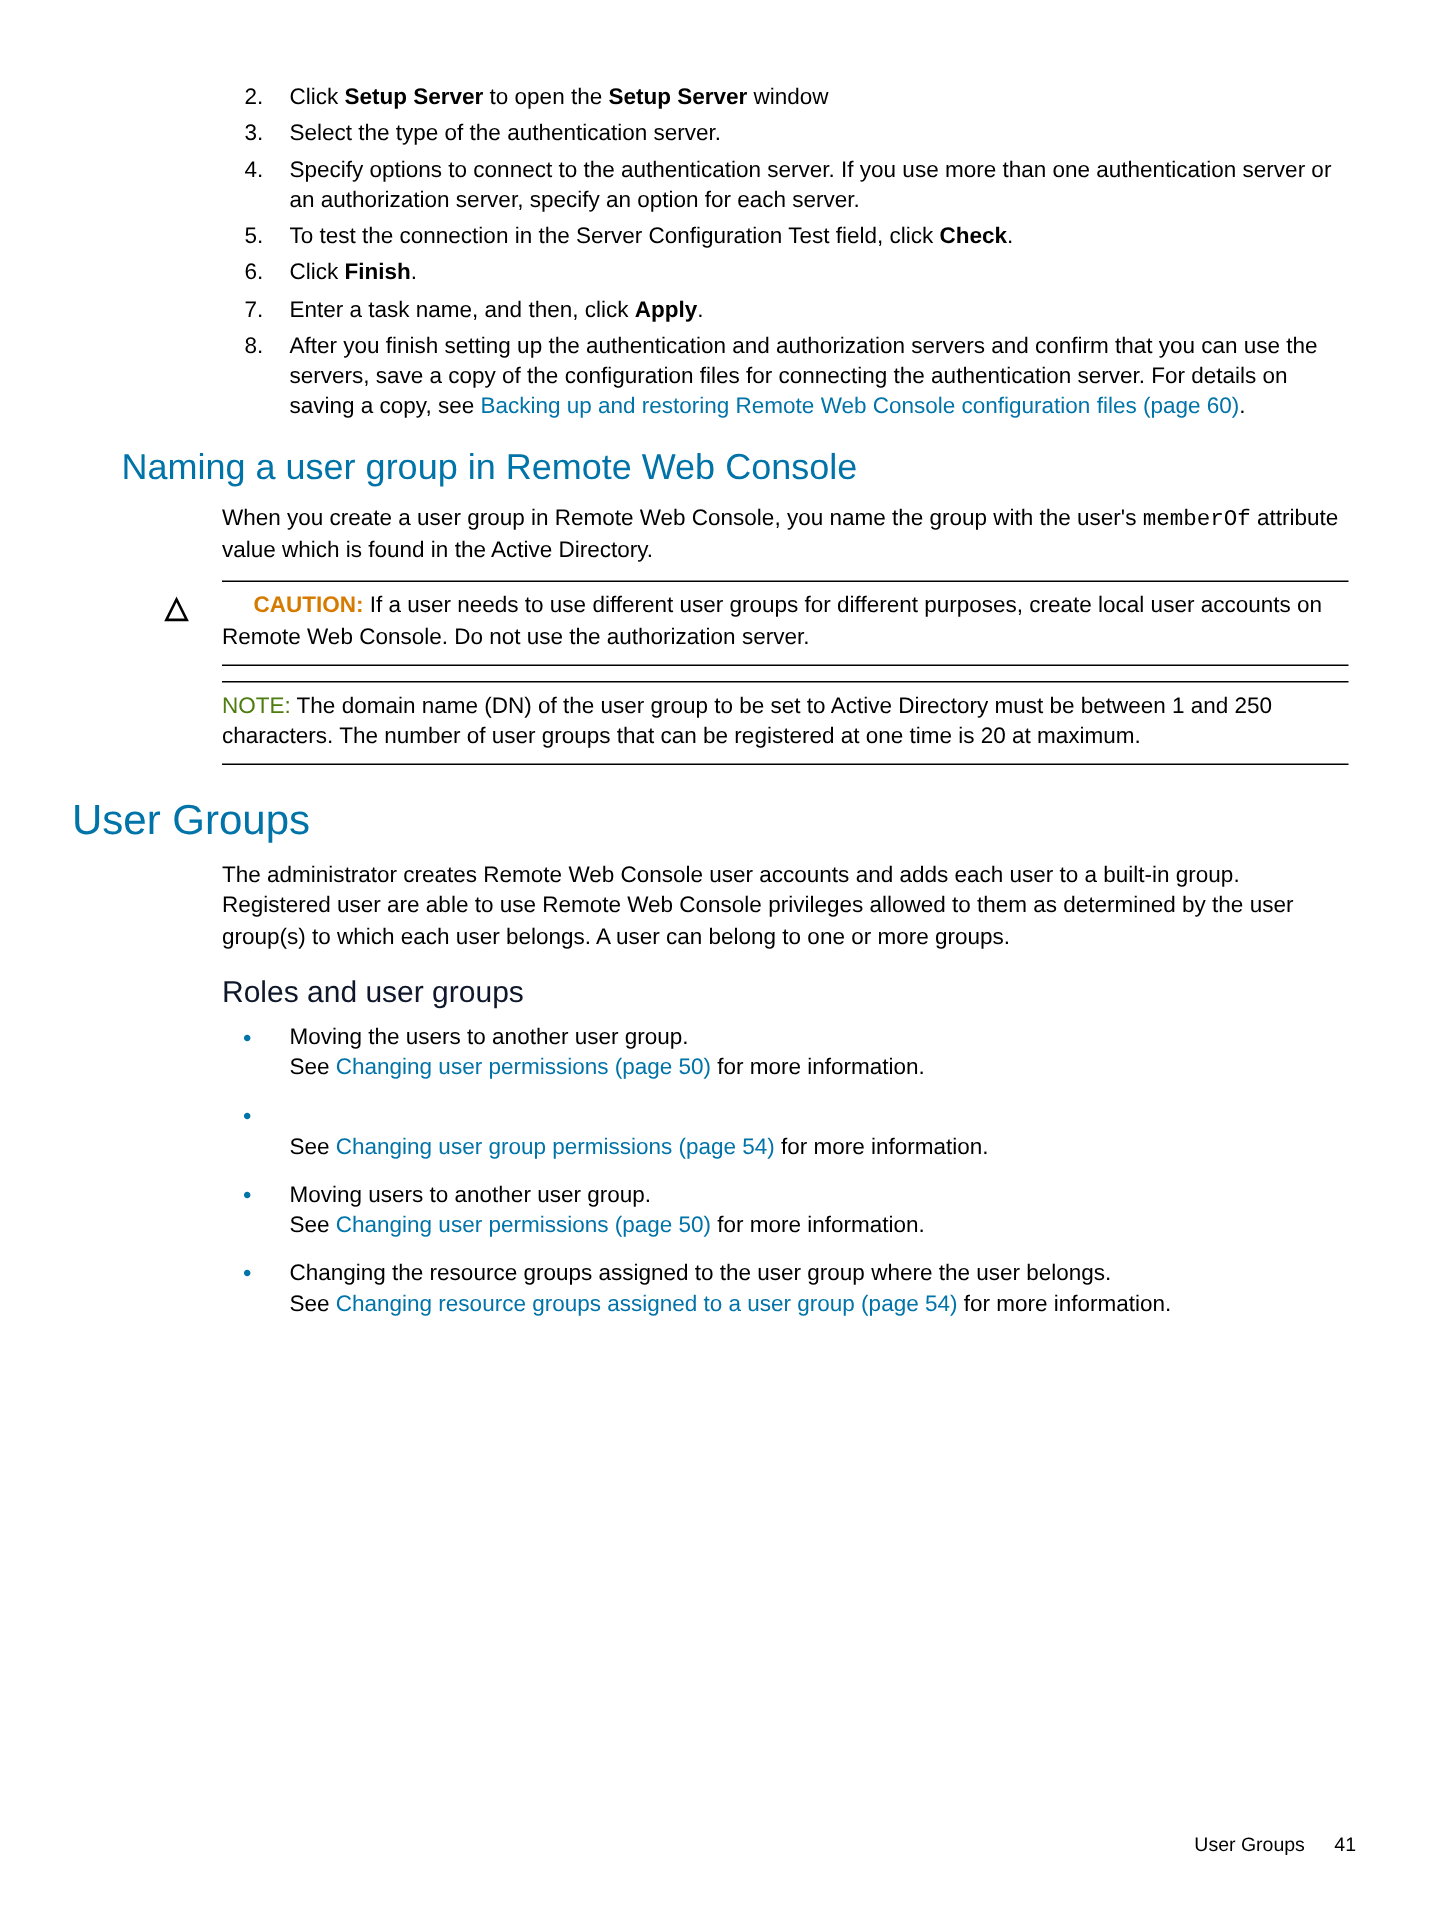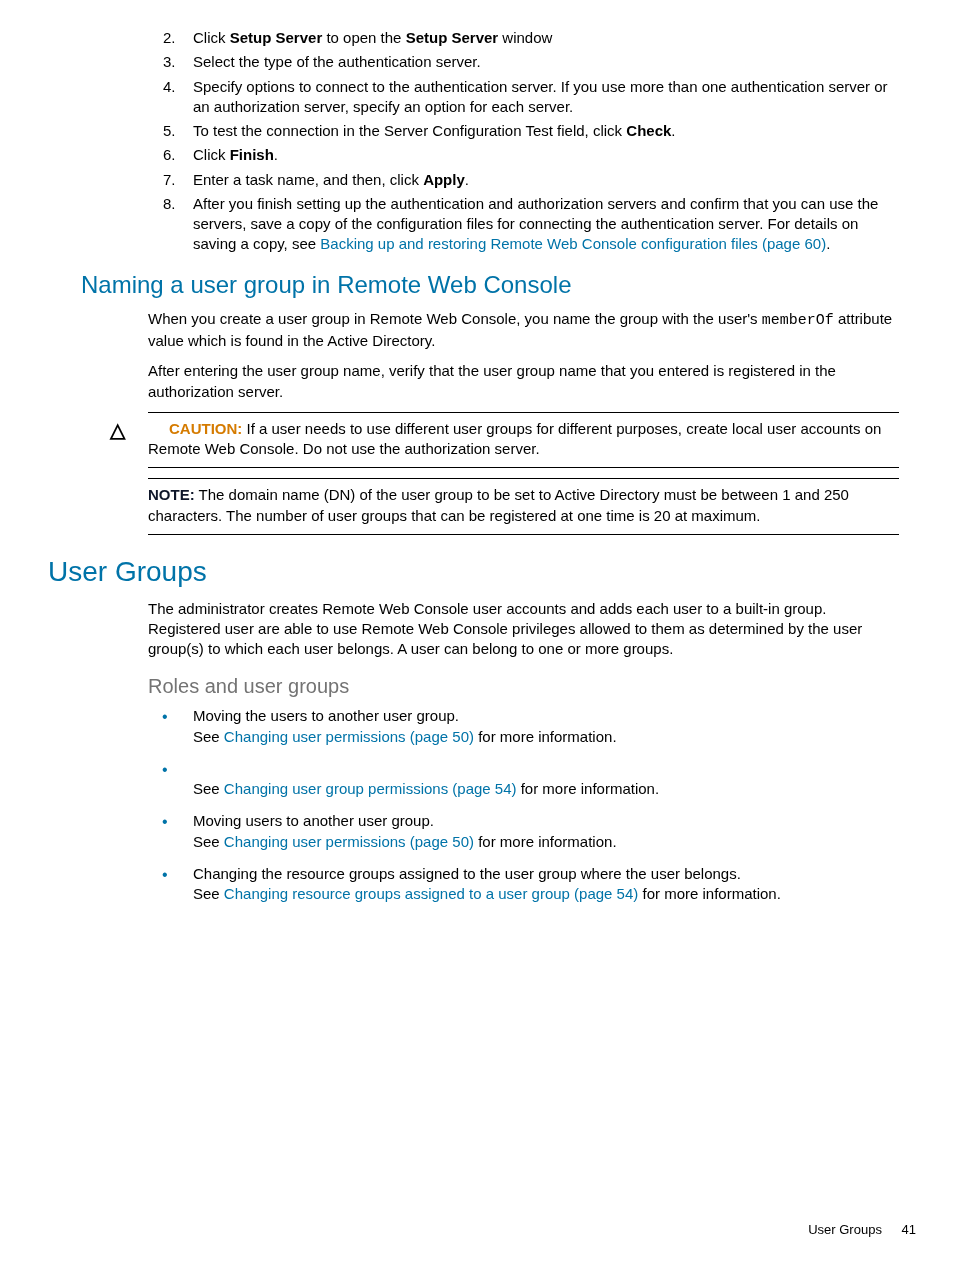--- a/index.html
+++ b/index.html
@@ -6,21 +6,21 @@
     font-family: Arial, Helvetica, sans-serif;
     font-size: 15px;
     width: 954px;
     margin: 0;
     padding: 0;
     background: #fff;
     color: #000;
     line-height: 1.35;
   }
   .page {
-    padding: 28px 55px 40px 48px;
+    padding: 55px 55px 40px 48px;
     box-sizing: border-box;
     width: 954px;
     min-height: 1271px;
     position: relative;
   }
   ol.steps {
     margin: 0 0 12px 0;
     padding-left: 145px;
     list-style: none;
     counter-reset: step 1;
@@ -43,21 +43,21 @@
     font-weight: normal;
     margin: 14px 0 8px 33px;
   }
   .main-heading {
     color: #0073a8;
     font-size: 28px;
     font-weight: normal;
     margin: 18px 0 8px 0;
   }
   .sub-heading {
-    color: #737373;
+    color: #0f172a;
     font-size: 20px;
     font-weight: normal;
     margin: 14px 0 6px 100px;
   }
   .body-para {
     margin: 0 6px 10px 100px;
   }
   .mono {
     font-family: "Courier New", monospace;
   }
@@ -92,32 +92,32 @@
     position: relative;
   }
   .adm-icon {
     position: absolute;
     left: -38px;
     top: 4px;
     font-size: 20px;
     font-weight: bold;
   }
   .adm-label {
-    color: #0f172a;
-    font-weight: bold;
+    color: #4d7c0f;
+    font-weight: normal;
   }
   .adm-label-orange {
     color: #d57b00;
     font-weight: bold;
     margin-left: 21px;
   }
   .footer {
     position: absolute;
     bottom: 32px;
-    right: 38px;
+    right: 50px;
     font-size: 13px;
   }
   .footer .pnum { margin-left: 16px; }
 </style>
 </head>
 <body>
 
 <div class="page">
 
   <ol class="steps">
@@ -125,21 +125,20 @@
     <li>Select the type of the authentication server.</li>
     <li>Specify options to connect to the authentication server. If you use more than one authentication server or an authorization server, specify an option for each server.</li>
     <li><span>To test the connection in the Server Configuration Test field, click </span><span class="bold">Check</span><span>.</span></li>
     <li><span>Click </span><span class="bold">Finish</span><span>.</span></li>
     <li><span>Enter a task name, and then, click </span><span class="bold">Apply</span><span>.</span></li>
     <li><span>After you finish setting up the authentication and authorization servers and confirm that you can use the servers, save a copy of the configuration files for connecting the authentication server. For details on saving a copy, see </span><a href="#" class="xref">Backing up and restoring Remote Web Console configuration files (page 60)</a><span>.</span></li>
   </ol>
 
   <h2 class="section-heading">Naming a user group in Remote Web Console</h2>
   <p class="body-para"><span>When you create a user group in Remote Web Console, you name the group with the user's </span><span class="mono">memberOf</span><span> attribute value which is found in the Active Directory.</span></p>
-  <p class="body-para">After entering the user group name, verify that the user group name that you entered is registered in the authorization server.</p>
 
   <div class="admonition">
     <span class="adm-icon">△</span>
     <span class="adm-label-orange">CAUTION:</span><span>   If a user needs to use different user groups for different purposes, create local user accounts on Remote Web Console. Do not use the authorization server.</span>
   </div>
 
   <div class="admonition">
     <span class="adm-label">NOTE:</span><span>   The domain name (DN) of the user group to be set to Active Directory must be between 1 and 250 characters. The number of user groups that can be registered at one time is 20 at maximum.</span>
   </div>
 

